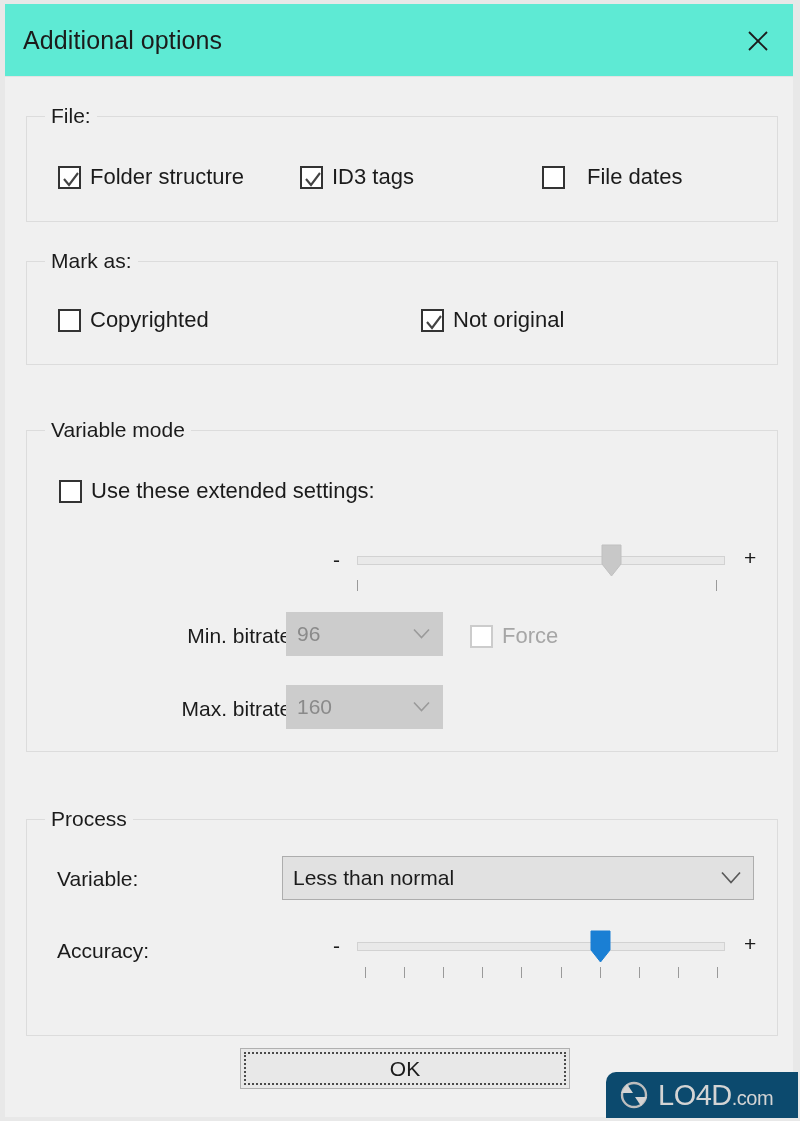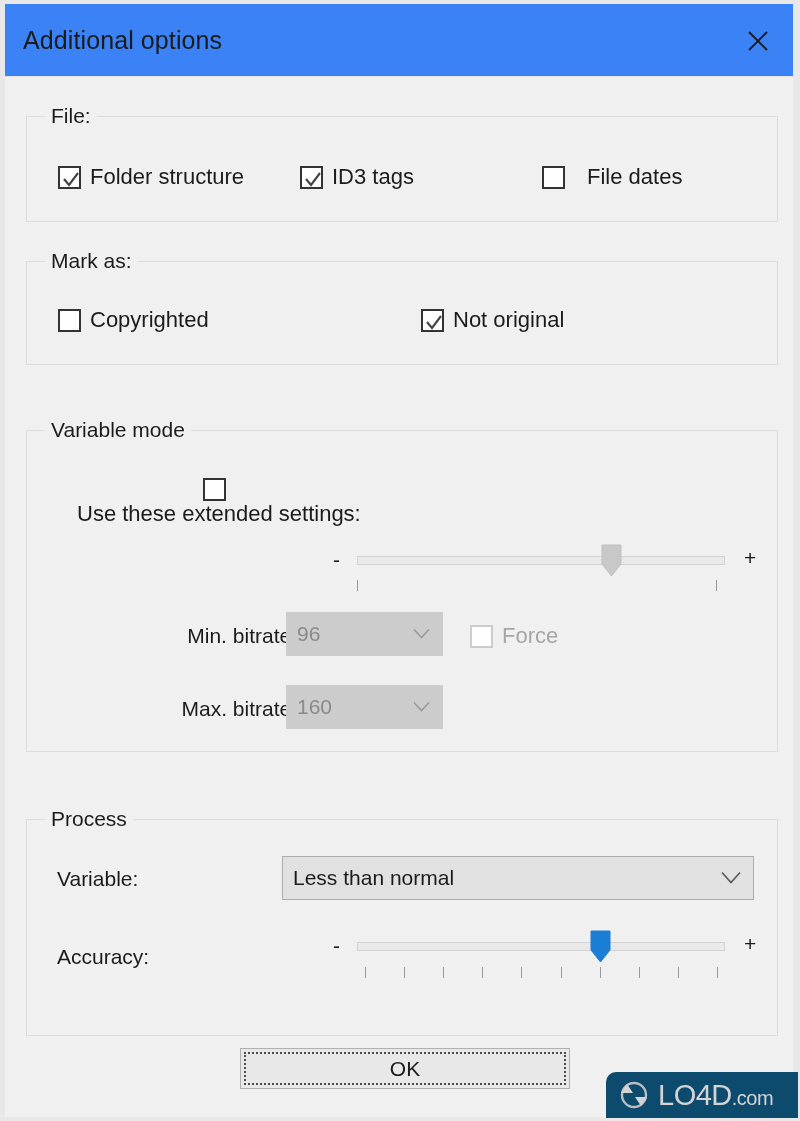--- a/index.html
+++ b/index.html
@@ -25,21 +25,21 @@
     border-right: 7px solid #e8e8e8;
     border-top: 4px solid #e8e8e8;
     border-bottom: 4px solid #e8e8e8;
   }
   
   #titlebar {
     position: absolute;
     left: 0; top: 0;
     width: 788px;
     height: 72px;
-    background: #3b82f6;
+    background: #5eead4;
     border-bottom: 1px solid #e3e3e3;
   }
   #title-text {
     position: absolute;
     left: 18px;
     top: 22px;
     font-size: 25px;
     color: #1b1b1b;
     letter-spacing: 0.1px;
     white-space: nowrap;
@@ -264,21 +264,21 @@
           <polyline points="5,12 10,18 19,6" fill="none" stroke="#444444" stroke-width="2.1"></polyline>
         </svg>
       </span>
       <span class="cb-label">Not original</span>
     </div>
   </div>
 
   <div class="group" style="left:21px; top:426px; width:752px; height:322px;">
     <div class="group-title">Variable mode</div>
 
-    <div class="cb-row" style="left:41px; top:47px;flex-direction:column;">
+    <div class="cb-row" style="left:32px; top:47px;">
       <span class="cb-box"></span>
       <span class="cb-label">Use these extended settings:</span>
     </div>
 
 
     <div class="slider-wrap" style="left:285px; top:112px; width:450px; height:50px;">
       <div class="slider-minus" style="left:21px; top:6px;">-</div>
       <div class="slider-track" style="left:45px; top:13px; width:368px;"></div>
       <div class="thumb" style="left:289px; top:1px;">
         <svg width="21" height="33" viewBox="0 0 21 33">
@@ -324,21 +324,21 @@
     <div class="field-label" style="left:30px; top:47px;">Variable:</div>
     <div class="combo enabled" style="left:255px; top:36px; width:472px; height:44px;">
       <span class="combo-value">Less than normal</span>
       <span class="combo-arrow">
         <svg width="20" height="13" viewBox="0 0 20 13">
           <polyline points="1,1 10,11 19,1" fill="none" stroke="#5a5a5a" stroke-width="1.7"></polyline>
         </svg>
       </span>
     </div>
 
-    <div class="field-label" style="left:30px; top:125px;">Accuracy:</div>
+    <div class="field-label" style="left:30px; top:119px;">Accuracy:</div>
     <div class="slider-wrap" style="left:285px; top:97px; width:450px; height:60px;">
       <div class="slider-minus" style="left:21px; top:18px;">-</div>
       <div class="slider-track" style="left:45px; top:25px; width:368px;"></div>
       <div class="thumb" style="left:278px; top:13px;">
         <svg width="21" height="33" viewBox="0 0 21 33">
           <path d="M1 1 L20 1 L20 20 L10.5 32 L1 20 Z" fill="#1a7fd4" stroke="#1a7fd4" stroke-width="1"></path>
         </svg>
       </div>
       <div class="slider-plus" style="left:432px; top:16px;">+</div>
       <div class="ticks" style="left:53px; top:50px; width:352px;">

